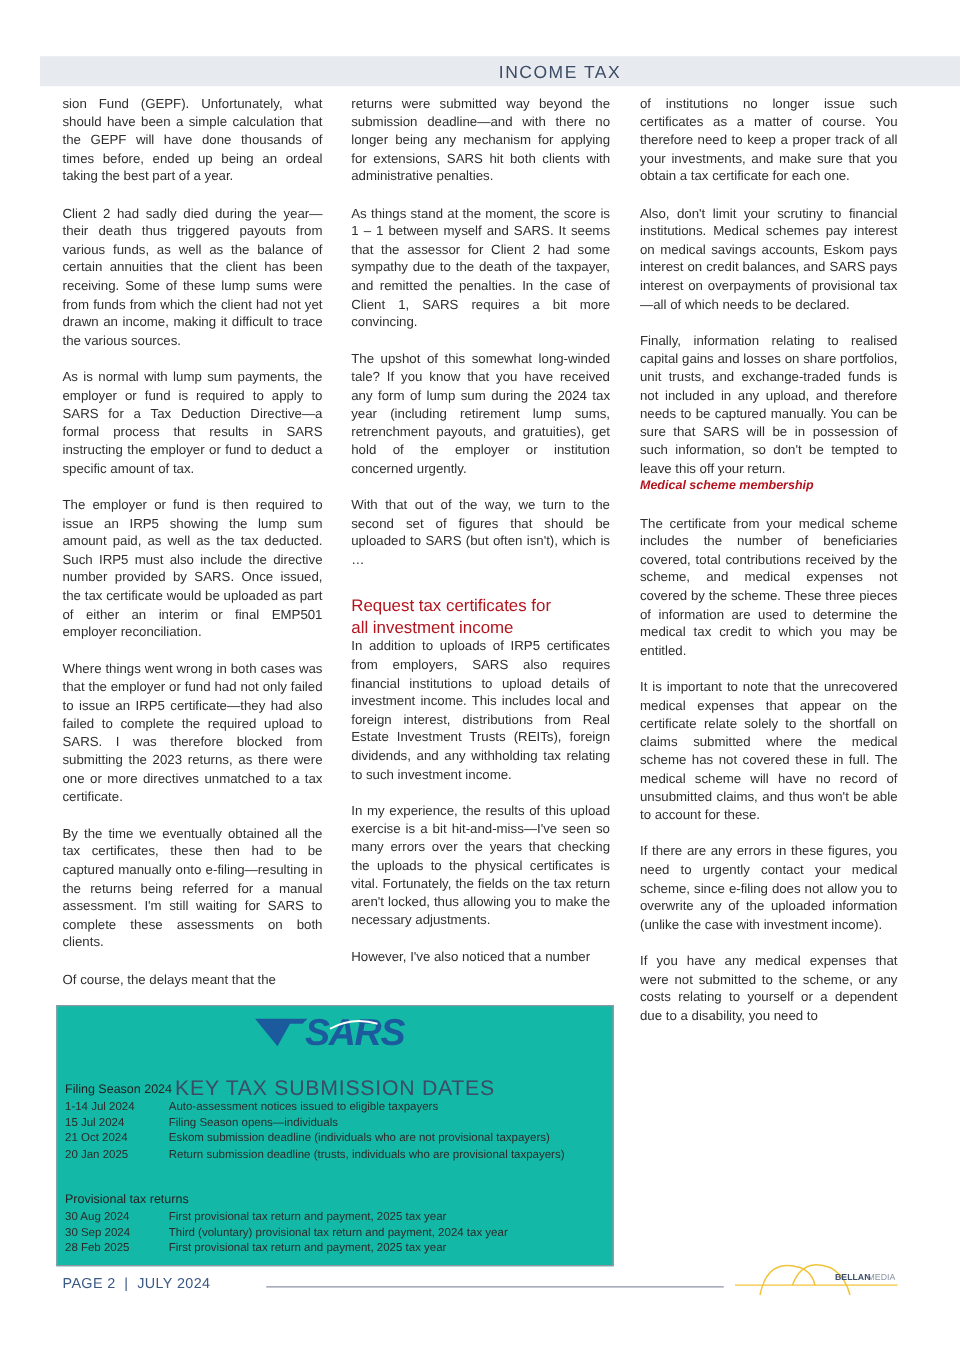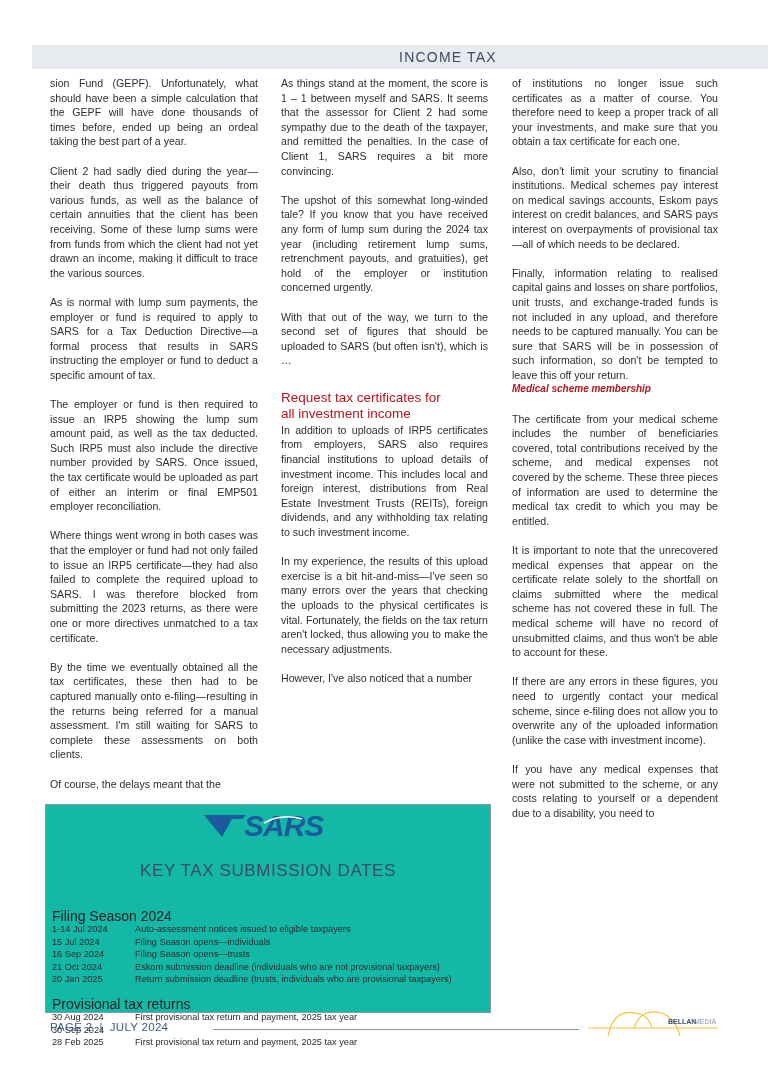--- a/index.html
+++ b/index.html
@@ -17,21 +17,21 @@
   .heading { color: #b3141e; font-size: 13.5px; line-height: 16.5px; margin: 22px 0 0 0; text-align: left; }
   .subheading { color: #b3141e; font-style: italic; font-weight: bold; font-size: 10px; margin: 0; line-height: 14.6px; }
   .col p.nogap { margin-bottom: 0; }
 
   .sars-box { position: absolute; left: 45px; top: 804px; width: 444px; height: 207px;
               border: 1px solid #8f97a3; background: #14b8a6; }
   .sars-logo { position: absolute; left: 156px; top: 4px; width: 132px; height: 32px; }
   .sars-sub { position: absolute; left: 0; width: 100%; top: 56px; text-align: center;
               font-size: 17px; letter-spacing: 0.6px; color: #3c4b66; }
   .dates { position: absolute; left: 6px; font-size: 9.2px; line-height: 12.4px; color: #2b2b2b; }
-  .dates .grp { font-size: 14px; margin-bottom: 1px; color: #222; margin-top: 44px; }
+  .dates .grp { font-size: 10px; margin-bottom: 1px; color: #222; }
   .dates .row { display: flex; }
   .dates .d { width: 83px; flex: none; }
   .group1 { top: 61px; }
   .group2 { top: 149px; }
 
   .footer-page { position: absolute; left: 50px; top: 1021px; font-size: 11.5px; color: #3c5a86; letter-spacing: 0.3px; }
   .footer-line { position: absolute; left: 213px; top: 1029px; width: 366px; height: 1px; background: #8a93a3; }
   .bellan { position: absolute; left: 586px; top: 1008px; width: 140px; height: 30px; }
 </style>
 </head>
@@ -45,20 +45,21 @@
   <p>sion Fund (GEPF). Unfortunately, what should have been a simple calculation that the GEPF will have done thousands of times before, ended up being an ordeal taking the best part of a year.</p>
   <p>Client 2 had sadly died during the year—their death thus triggered payouts from various funds, as well as the balance of certain annuities that the client has been receiving. Some of these lump sums were from funds from which the client had not yet drawn an income, making it difficult to trace the various sources.</p>
   <p>As is normal with lump sum payments, the employer or fund is required to apply to SARS for a Tax Deduction Directive—a formal process that results in SARS instructing the employer or fund to deduct a specific amount of tax.</p>
   <p>The employer or fund is then required to issue an IRP5 showing the lump sum amount paid, as well as the tax deducted. Such IRP5 must also include the directive number provided by SARS. Once issued, the tax certificate would be uploaded as part of either an interim or final EMP501 employer reconciliation.</p>
   <p>Where things went wrong in both cases was that the employer or fund had not only failed to issue an IRP5 certificate—they had also failed to complete the required upload to SARS. I was therefore blocked from submitting the 2023 returns, as there were one or more directives unmatched to a tax certificate.</p>
   <p>By the time we eventually obtained all the tax certificates, these then had to be captured manually onto e-filing—resulting in the returns being referred for a manual assessment. I'm still waiting for SARS to complete these assessments on both clients.</p>
   <p>Of course, the delays meant that the</p>
 </div>
 
 <div class="col col2">
+  <p>returns were submitted way beyond the submission deadline—and with there no longer being any mechanism for applying for extensions, SARS hit both clients with administrative penalties.</p>
   <p>As things stand at the moment, the score is 1 – 1 between myself and SARS. It seems that the assessor for Client 2 had some sympathy due to the death of the taxpayer, and remitted the penalties. In the case of Client 1, SARS requires a bit more convincing.</p>
   <p>The upshot of this somewhat long-winded tale? If you know that you have received any form of lump sum during the 2024 tax year (including retirement lump sums, retrenchment payouts, and gratuities), get hold of the employer or institution concerned urgently.</p>
   <p class="nogap">With that out of the way, we turn to the second set of figures that should be uploaded to SARS (but often isn't), which is …</p>
   <h2 class="heading" style="font-weight:normal;width:170px;">Request tax certificates for all investment income</h2>
   <p>In addition to uploads of IRP5 certificates from employers, SARS also requires financial institutions to upload details of investment income. This includes local and foreign interest, distributions from Real Estate Investment Trusts (REITs), foreign dividends, and any withholding tax relating to such investment income.</p>
   <p>In my experience, the results of this upload exercise is a bit hit-and-miss—I've seen so many errors over the years that checking the uploads to the physical certificates is vital. Fortunately, the fields on the tax return aren't locked, thus allowing you to make the necessary adjustments.</p>
   <p>However, I've also noticed that a number</p>
 </div>
 
 <div class="col col3">
@@ -85,41 +86,38 @@
     <div class="grp">Filing Season 2024</div>
     <div class="row">
         <span class="d">1-14 Jul 2024</span>
         <span>Auto-assessment notices issued to eligible taxpayers</span>
       </div>
     <div class="row">
         <span class="d">15 Jul 2024</span>
         <span>Filing Season opens—individuals</span>
       </div>
     <div class="row">
-        <span class="d">16 Sep 2024</span>
-        <span>Filing Season opens—trusts</span>
-      </div>
-    <div class="row">
         <span class="d">21 Oct 2024</span>
         <span>Eskom submission deadline (individuals who are not provisional taxpayers)</span>
       </div>
     <div class="row">
         <span class="d">20 Jan 2025</span>
         <span>Return submission deadline (trusts, individuals who are provisional taxpayers)</span>
       </div>
   </div>
 
   <div class="dates group2">
     <div class="grp">Provisional tax returns</div>
     <div class="row">
         <span class="d">30 Aug 2024</span>
         <span>First provisional tax return and payment, 2025 tax year</span>
       </div>
     <div class="row">
         <span class="d">30 Sep 2024</span>
+        <span>Third (voluntary) provisional tax return and payment, 2024 tax year</span>
       </div>
     <div class="row">
         <span class="d">28 Feb 2025</span>
         <span>First provisional tax return and payment, 2025 tax year</span>
       </div>
   </div>
 </div>
 
 <div class="footer-page" style="white-space:pre;">PAGE 2  |  JULY 2024</div>
 <div class="footer-line"></div>

